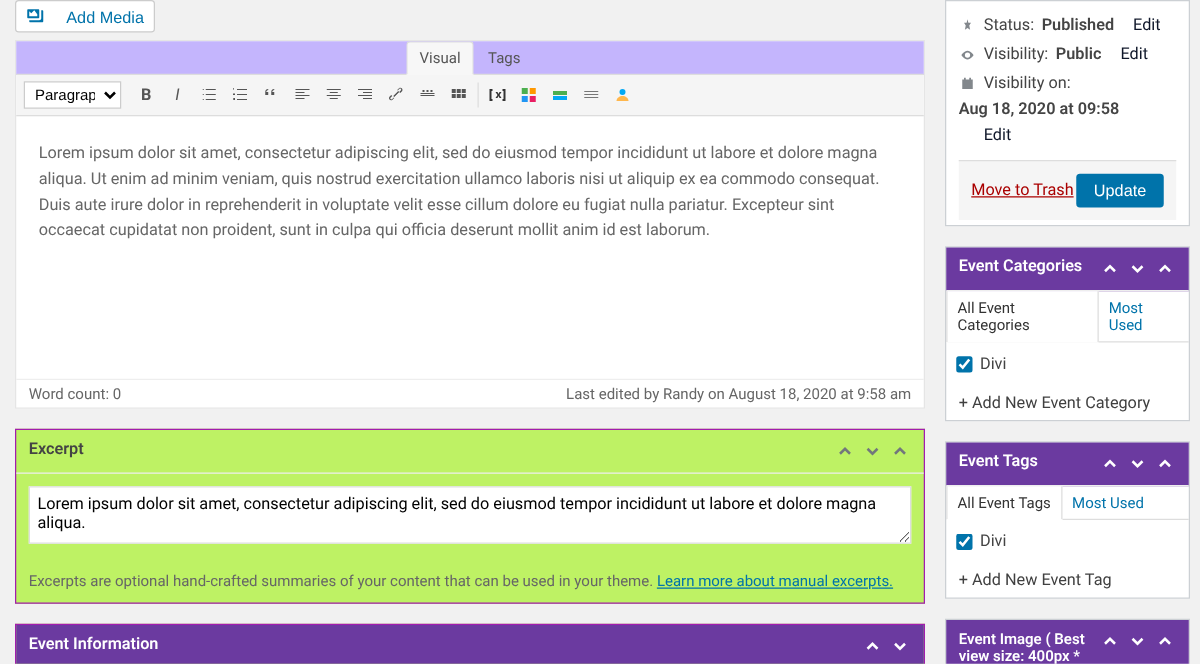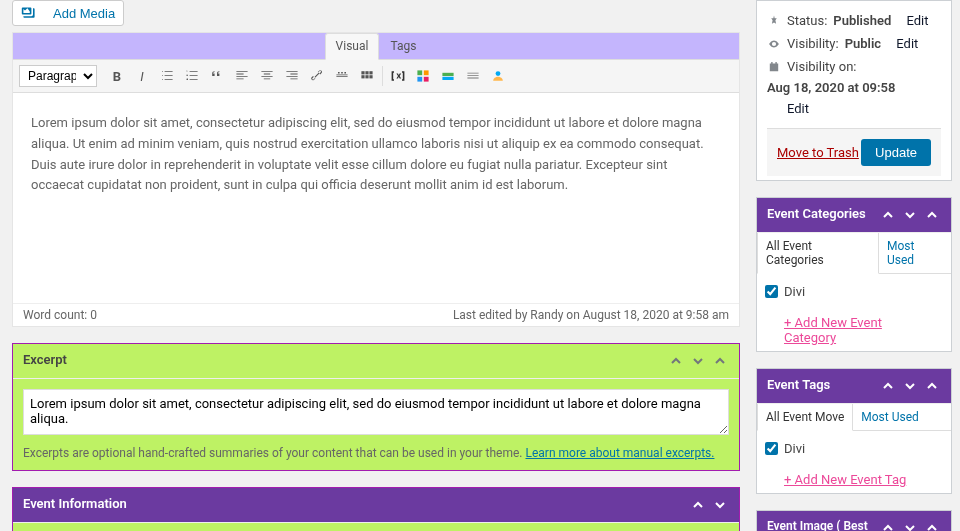--- a/index.html
+++ b/index.html
@@ -23,38 +23,38 @@
 .status-bar{display:flex;justify-content:space-between;padding:4px 10px;font-size:12px;color:#666;border-top:1px solid #eee}
 .panel{background:#bef264;border:1px solid #a21caf;margin-top:16px}
 .panel-h{display:flex;align-items:flex-start;justify-content:space-between;padding:8px 10px;border-bottom:1px solid #eee}
 .panel-h.purple{background:#6b3aa0;color:#fff}
 .panel-title{font-size:13px;font-weight:600}
 .panel-controls{display:flex;gap:4px}
 .pcbtn{width:18px;height:18px;display:flex;align-items:center;justify-content:center;cursor:pointer;color:#72777c}
 .panel-h.purple .pcbtn{color:#fff}
 .panel-b{padding:10px}
 .excerpt-ta{width:100%;border:1px solid #ddd;padding:6px;font-size:13px;font-family:inherit;resize:vertical;height:46px}
-.help{font-size:12px;color:#666;margin-top:8px}
+.help{font-size:12px;color:#666;margin-top:19px}
 .help a{color:#0073aa}
 .evsub{padding:10px 16px;font-size:13px;color:#444}
 .pub-row{display:flex;align-items:center;gap:6px;padding:4px 0;font-size:13px;color:#444}
 .pub-row svg{width:14px;height:14px;fill:#82878c;flex-shrink:0}
 .pub-row b{font-weight:600}
 .pub-row a{color:#0f172a;text-decoration:none}
 .pub-actions{display:flex;justify-content:space-between;align-items:center;padding:10px;border-top:1px solid #ddd;margin-top:8px;background:#f5f5f5}
 .trash{color:#a00;text-decoration:underline;font-size:13px;cursor:pointer}
 .update{background:#0073aa;color:#fff;border:none;border-radius:3px;padding:6px 14px;font-size:13px;cursor:pointer}
 .side-panel{background:#fff;border:1px solid #ccd0d4;margin-bottom:16px}
 .tabs-in{display:flex;border-bottom:1px solid #ddd;font-size:12px}
 .tabs-in span{padding:6px 8px;cursor:pointer;color:#0073aa}
 .tabs-in .active{color:#333;border-bottom:none;background:#fff;margin-bottom:-1px;border:1px solid #ddd;border-top:none;border-bottom:1px solid #fff}
 .cat-list{padding:8px}
 .cat-item{display:flex;align-items:center;gap:6px;font-size:13px;padding:2px 0}
 .cat-item input{accent-color:#0073aa}
-.add-link{color:#ec4899;text-decoration:underline;font-size:13px;padding:6px 27px;display:block;cursor:pointer}
+.add-link{color:#404040;font-size:13px;padding:6px 10px;display:block;cursor:pointer}
 .pub-box{background:#fff;border:1px solid #ccd0d4;padding:8px 10px 4px;margin-bottom:16px}
 .chev{width:12px;height:12px}
 </style>
 </head>
 <body>
 
 <div class="layout">
 <div class="main">
 
 <button class="btn-media">
@@ -293,21 +293,21 @@
               </svg>
             </span>
 <span class="pcbtn">
               <svg class="chev" viewBox="0 0 12 12">
                 <path d="M2 8l4-4 4 4" stroke="#fff" fill="none" stroke-width="2"></path>
               </svg>
             </span>
 </div>
 </div>
 <div class="tabs-in">
-<span class="active">All Event Move</span>
+<span class="active">All Event Tags</span>
 <span>Most Used</span>
 </div>
 <div class="cat-list">
 <label class="cat-item">
             <input type="checkbox" checked="" style="">
             <span>Divi</span>
           </label>
 </div>
 <span class="add-link">+ Add New Event Tag</span>
 </div>

